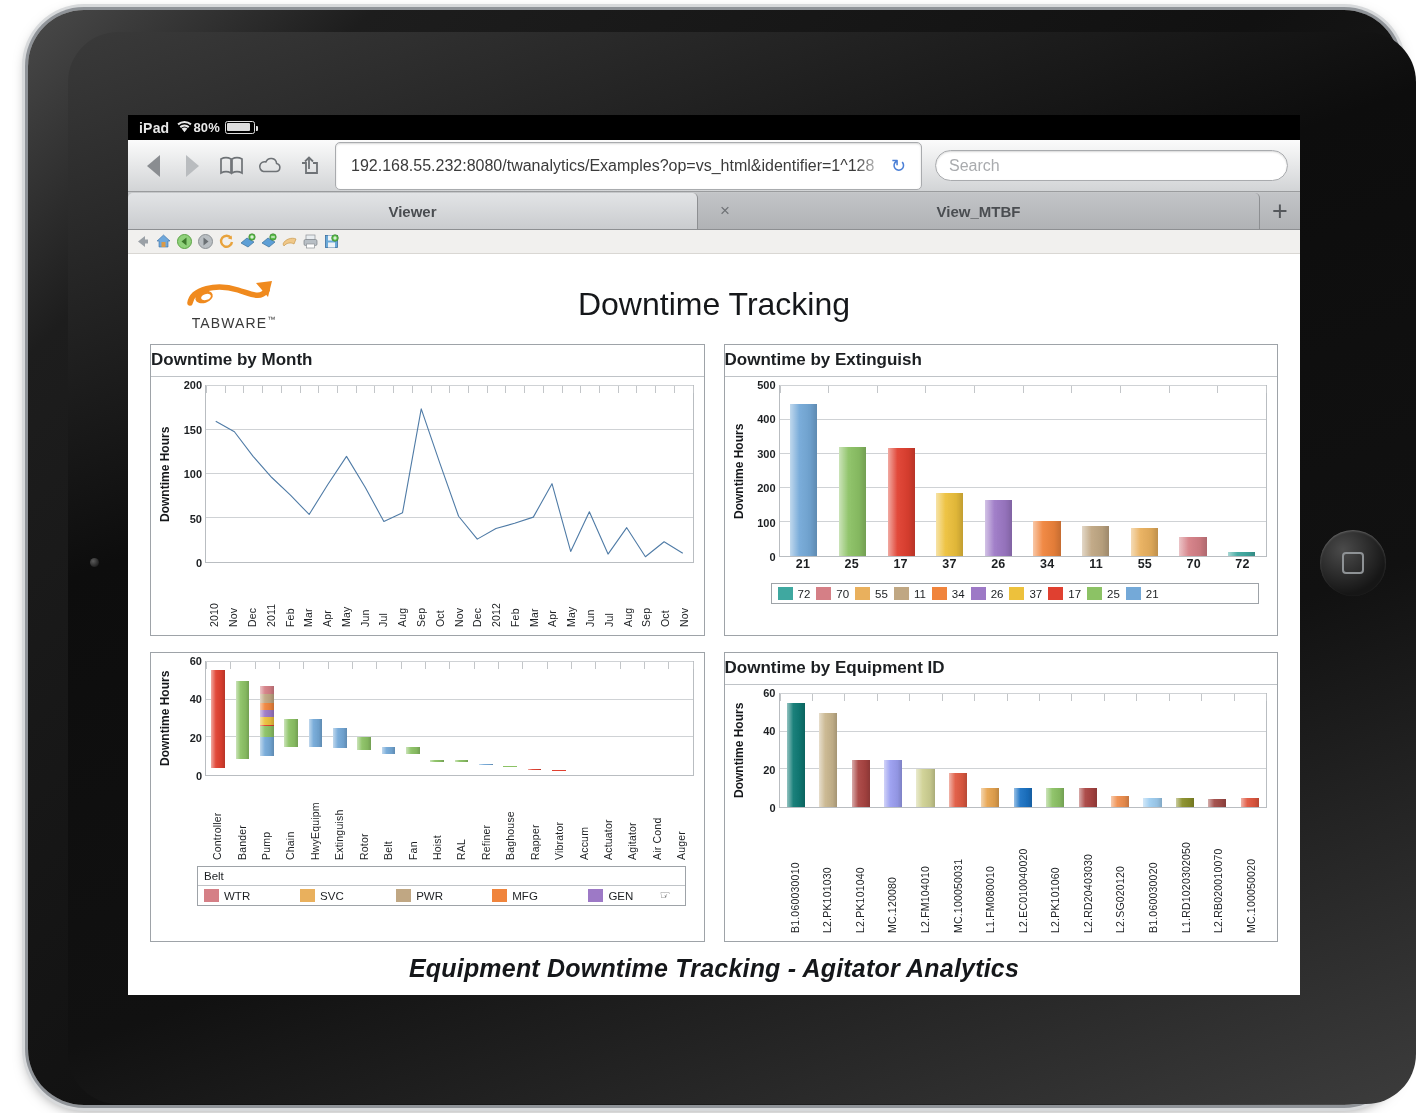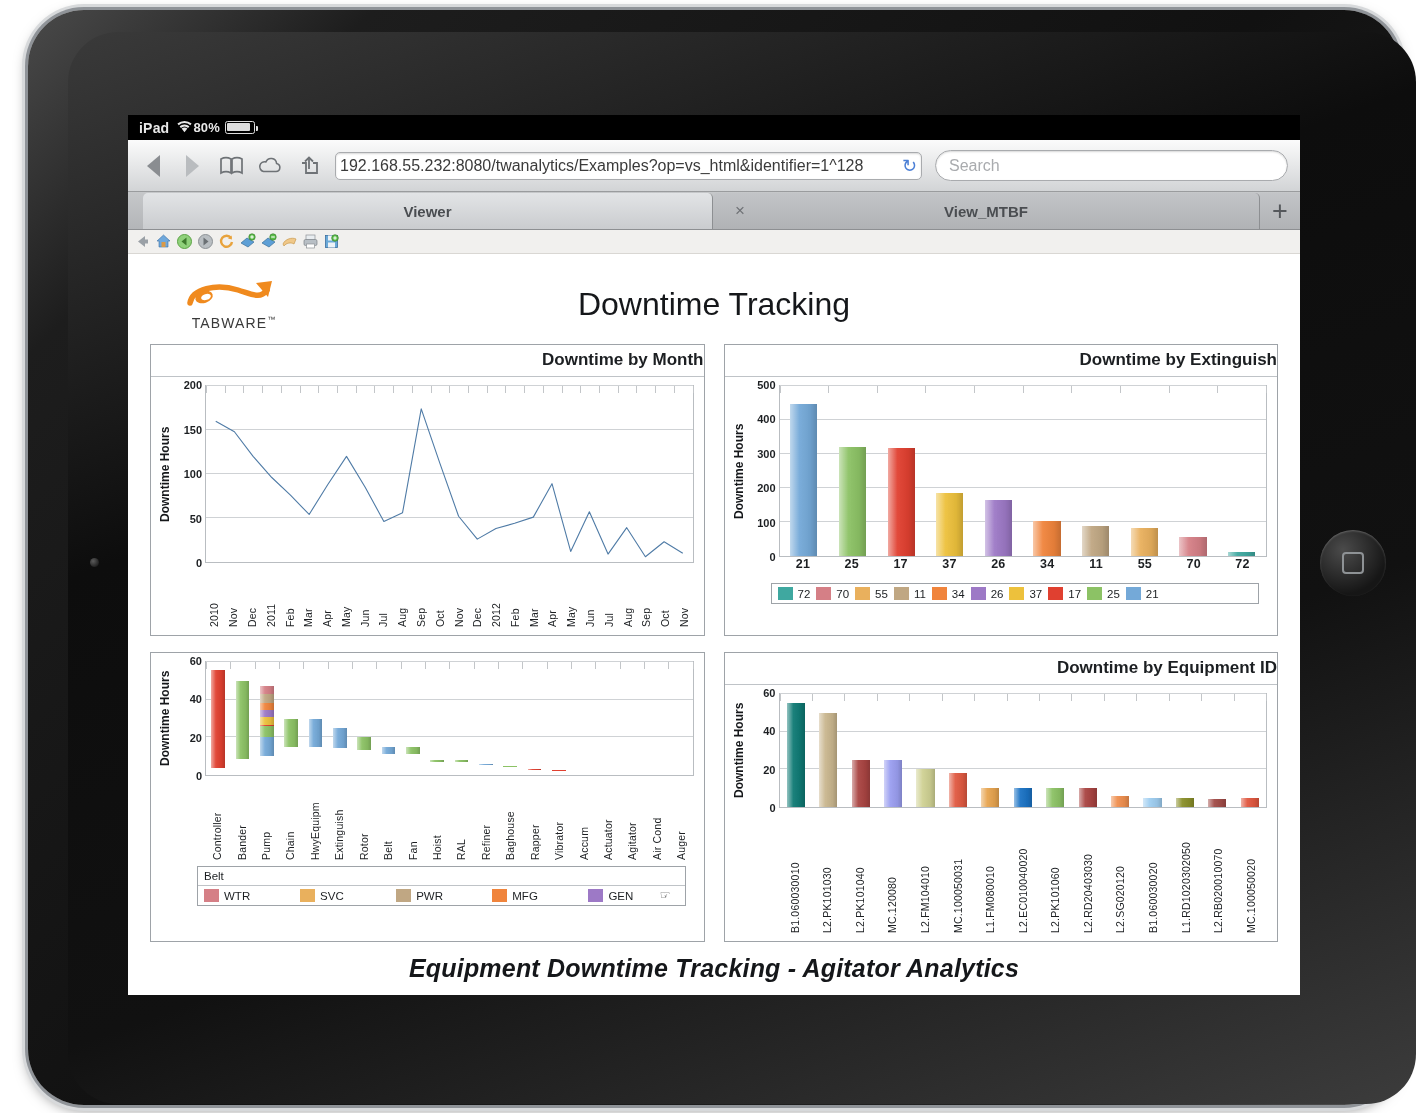--- a/index.html
+++ b/index.html
@@ -63,22 +63,22 @@
     height:52px;
     background:linear-gradient(#fbfbfb,#d2d4d6);
     border-bottom:1px solid #9a9c9e;
     display:flex;align-items:center;padding:0 12px;gap:13px;
   }
   .nav-btn{width:26px;height:26px;display:flex;align-items:center;justify-content:center;}
   .tri-left{width:0;height:0;border-top:11px solid transparent;border-bottom:11px solid transparent;border-right:13px solid #8a8d91;}
   .tri-right{width:0;height:0;border-top:11px solid transparent;border-bottom:11px solid transparent;border-left:13px solid #b9bcbf;}
   .glyph-btn{font-size:21px;color:#6e7276;line-height:1;}
   #url-field{
-    flex:0 0 587px; height:28px; background:#fff; border:1px solid #a9abae;border-radius:5px;
-    display:flex;align-items:center;padding:0 4px; box-shadow:inset 0 1px 2px rgba(0,0,0,.16);
+    flex:0 0 587px; height:48px; background:#fff; border:1px solid #a9abae;border-radius:5px;
+    display:flex;align-items:center;padding:0 15px; box-shadow:inset 0 1px 2px rgba(0,0,0,.16);
     overflow:hidden;
   }
   #url-text{flex:1;font-size:16px;color:#3b3b3b;white-space:nowrap;overflow:hidden;
     -webkit-mask-image:linear-gradient(to right,#000 94%,transparent 100%);
     mask-image:linear-gradient(to right,#000 94%,transparent 100%);}
   #reload-icon{font-size:18px;color:#4b7fd6;margin-left:4px;}
   #search-field{
     flex:1;height:31px;background:#fff;border:1px solid #a9abae;border-radius:16px;
     display:flex;align-items:center;padding:0 13px;
     box-shadow:inset 0 1px 2px rgba(0,0,0,.16);
@@ -87,21 +87,21 @@
 
   
   #tab-bar{
     height:38px;background:linear-gradient(#c6c8ca,#b3b5b8);
     display:flex;align-items:flex-end;border-bottom:1px solid #8d8f92;
   }
   .tab{
     height:36px;display:flex;align-items:center;justify-content:center;position:relative;
     border-right:1px solid #8d8f92; font-size:15px;font-weight:bold;color:#4a4d51;
   }
-  .tab.active{background:linear-gradient(#e2e4e6,#cacccf);flex:0 0 570px;border-radius:5px 5px 0 0;margin-left:15px;}
+  .tab.active{background:linear-gradient(#e2e4e6,#cacccf);flex:0 0 570px;border-radius:5px 5px 0 0;}
   .tab.inactive{background:linear-gradient(#c2c4c7,#b0b2b5);flex:1;border-radius:5px 5px 0 0;}
   .tab-close{position:absolute;left:22px;font-size:17px;font-weight:normal;color:#6f7276;}
   #new-tab{
     flex:0 0 40px;height:36px;display:flex;align-items:center;justify-content:center;
     font-size:27px;color:#55585c;background:linear-gradient(#c2c4c7,#b0b2b5);
   }
 
   
   #app-toolbar{
     height:24px;background:#f1f0ee;border-bottom:1px solid #d9d7d3;
@@ -118,21 +118,21 @@
   #logo{width:108px;margin-left:30px;text-align:center;}
   #logo-mark{height:38px;position:relative;}
   #logo-text{font-size:14px;letter-spacing:1.1px;color:#3a3a3a;font-weight:normal;}
   #report-title{
     position:absolute;left:0;right:0;text-align:center;font-size:32px;color:#15171a;font-weight:normal;
   }
 
   #grid{display:grid;grid-template-columns:1fr 1fr;gap:16px 19px;margin-top:4px;}
   .panel{border:1px solid #9ea3a8;background:#fff;}
   .panel-title{
-    text-align:right;font-size:17px;font-weight:bold;color:#1c1f22;
+    text-align:left;font-size:17px;font-weight:bold;color:#1c1f22;
     padding:5px 0 6px;border-bottom:1px solid #bfc3c7;
   }
   .panel-body{padding:8px 10px 8px 6px;}
 
   .chart-row{display:flex;}
   .y-axis-title{
     writing-mode:vertical-rl;transform:rotate(180deg);
     font-size:12px;font-weight:bold;color:#15171a;
     display:flex;align-items:center;justify-content:center;
     width:16px;

